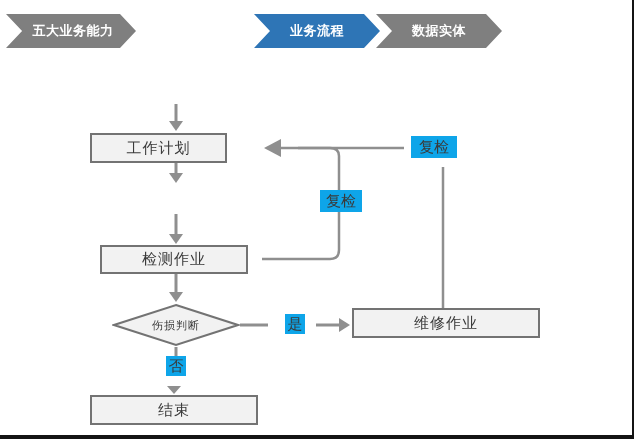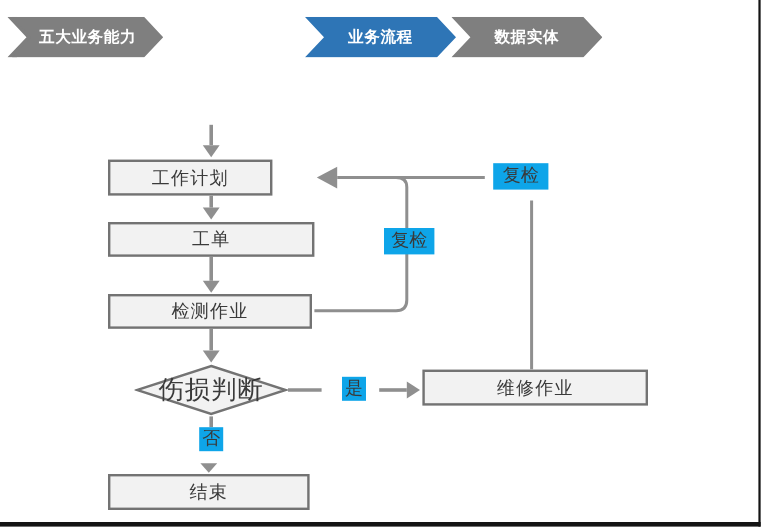--- a/index.html
+++ b/index.html
@@ -30,28 +30,28 @@
   .connectors{position:absolute;left:0;top:0;z-index:1;}
   .node{
     position:absolute;box-sizing:border-box;z-index:2;
     background:var(--nodefill,#f2f2f2);border:2px solid var(--nodeborder,#737373);
     display:flex;align-items:center;justify-content:center;
     font-size:15px;color:var(--textdark,#3a3a3a);letter-spacing:1px;
   }
   .n-start  {left:90px; top:75px; width:172px;height:29px;}
   .n-plan   {left:90px; top:133px;width:137px;height:30px;}
   .n-order  {left:90px; top:185px;width:172px;height:29px;}
-  .n-inspect{left:90px; top:245px;width:170px;height:29px;}
+  .n-inspect{left:100px; top:245px;width:148px;height:29px;}
   .n-end    {left:90px; top:395px;width:168px;height:30px;}
   .n-repair {left:352px;top:308px;width:188px;height:30px;}
   .diamond-wrap{position:absolute;left:112px;top:303px;width:128px;height:44px;z-index:2;}
   .diamond-label{
     position:absolute;left:0;top:0;width:100%;height:100%;z-index:3;
     display:flex;align-items:center;justify-content:center;
-    font-size:21px;color:var(--textdark,#3a3a3a);letter-spacing:1px;
+    font-size:11px;color:var(--textdark,#3a3a3a);letter-spacing:1px;
   }
   .edge-label{
     position:absolute;z-index:4;background:#0ea5e9;text-align:center;
     font-size:15px;color:var(--textdark,#3a3a3a);line-height:22px;
   }
   .lbl-recheck-loop  {left:320px;top:190px;width:42px;height:22px;}
   .lbl-recheck-repair{left:411px;top:136px;width:46px;height:22px;}
   .lbl-yes{left:285px;top:314px;width:20px;height:20px;line-height:20px;}
   .lbl-no {left:166px;top:356px;width:20px;height:20px;line-height:20px;}
 </style>
@@ -87,21 +87,20 @@
       <polygon points="176,183 169,173 183,173"></polygon>
       <polygon points="176,244 169,234 183,234"></polygon>
       <polygon points="176,302 169,292 183,292"></polygon>
       <polygon points="174,394 167,386 181,386"></polygon>
       <polygon points="350,325 339,318 339,332"></polygon>
       <polygon points="264,148 281,139 281,157"></polygon>
     </g>
   </svg>
 
   <div class="node n-plan">工作计划</div>
-  <div class="node n-order">工单</div>
   <div class="node n-inspect">检测作业</div>
   <div class="node n-repair">维修作业</div>
   <div class="node n-end">结束</div>
 
   <div class="diamond-wrap">
     <svg width="128" height="44" viewBox="0 0 128 44">
       <polygon points="64,2 126,22 64,42 2,22" fill="#f2f2f2" stroke="#737373" stroke-width="2"></polygon>
     </svg>
     <div class="diamond-label">伤损判断</div>
   </div>

